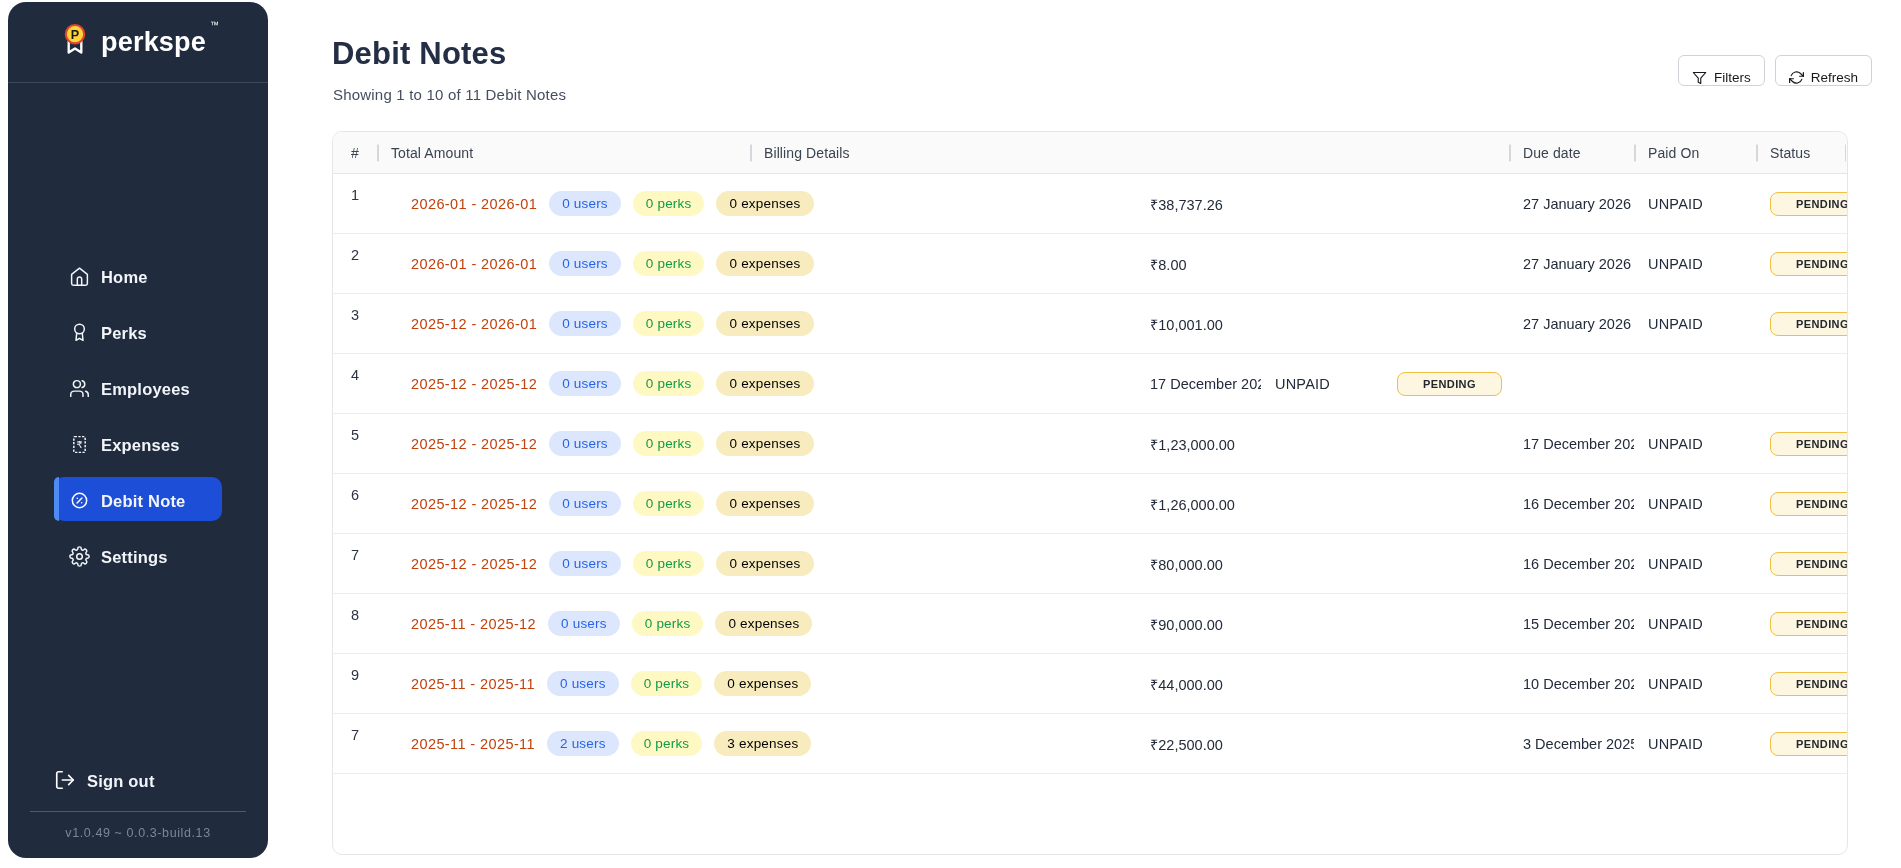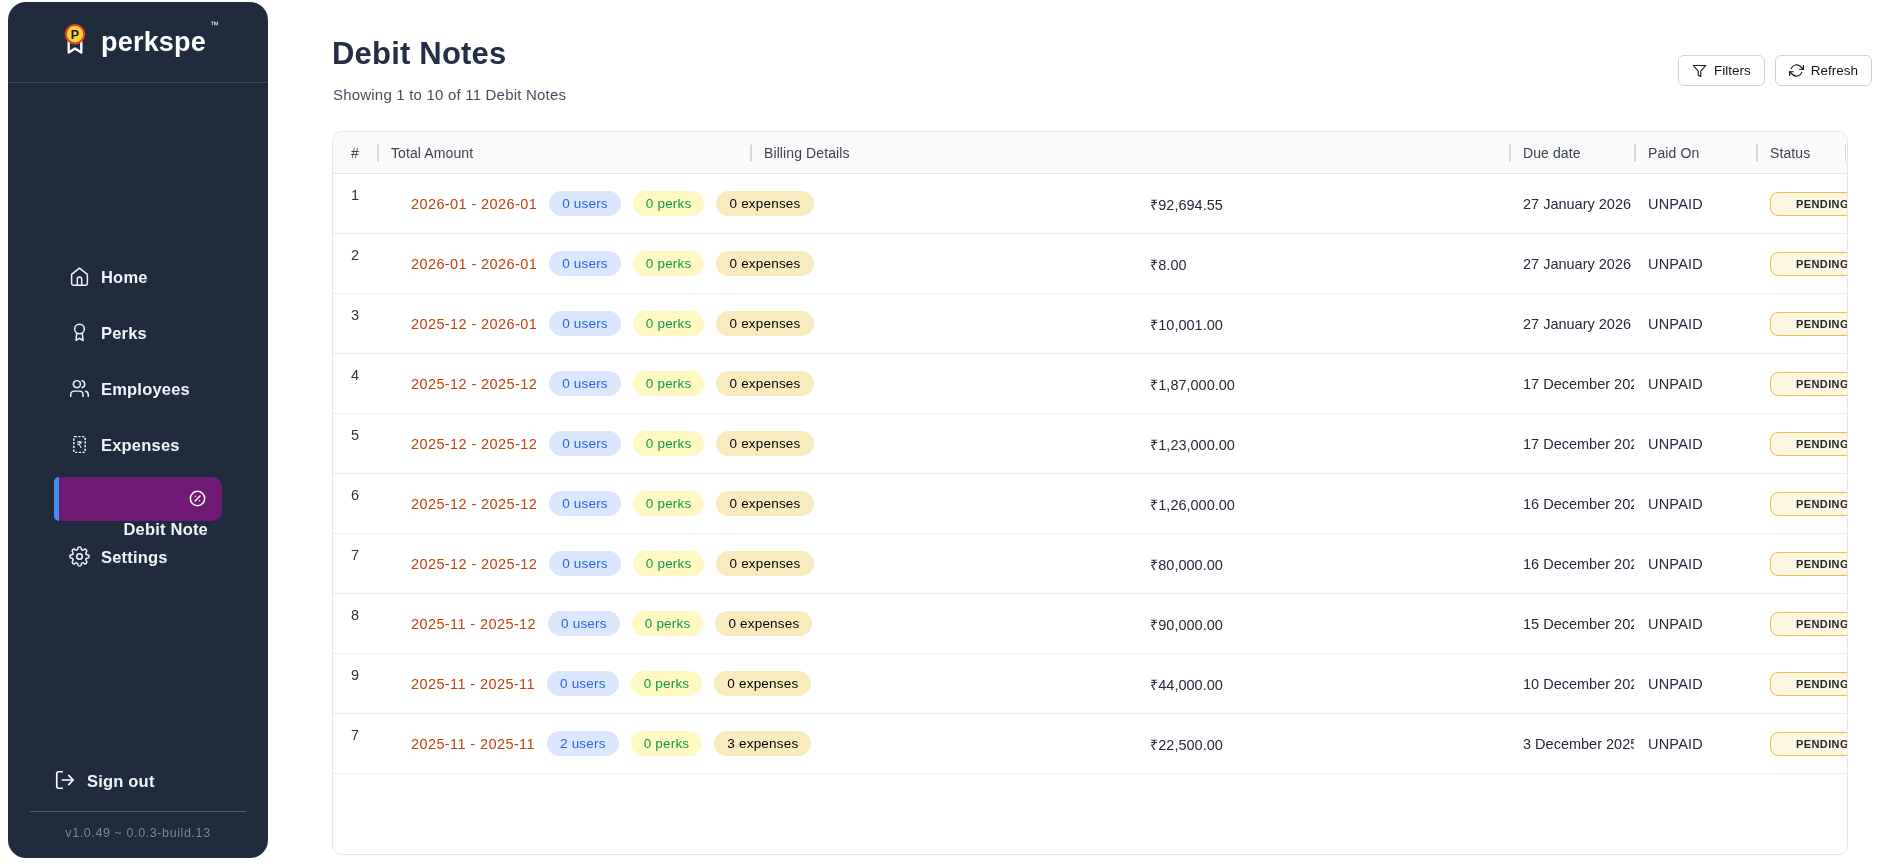--- a/index.html
+++ b/index.html
@@ -22,39 +22,39 @@
   }
   .logo-text { font-size:27px; font-weight:700; color:#ffffff; letter-spacing:0.2px; }
   .logo-tm { font-size:9px; color:#ffffff; align-self:flex-start; margin-top:18px; margin-left:-4px; }
   .side-divider { height:1px; background:rgba(255,255,255,0.14); width:100%; }
   .side-nav { padding:170px 46px 0 46px; display:flex; flex-direction:column; gap:12px; }
   .nav-item {
     position:relative; display:flex; align-items:flex-end; gap:11px;
     padding:10px 14px; border-radius:10px; cursor:pointer; height:44px;
   }
   .nav-item .nav-label { font-size:16.5px; font-weight:600; color:#f2f5f9; letter-spacing:0.2px; }
-  .nav-item.active { background:#701a75;flex-direction:column; }
+  .nav-item.active { background:#1d4ed8; }
   .nav-item.active::before {
     content:""; position:absolute; left:0; top:0; bottom:0; width:5px;
     background:#4d8bf5; border-radius:10px 0 0 10px;
   }
   .nav-icon { width:22px; height:22px; display:flex; align-items:center; justify-content:center; flex:0 0 auto; }
   .side-bottom { margin-top:auto; padding:0 20px 18px 20px; }
   .side-bottom .nav-item { padding:10px 26px; }
   .side-divider2 { height:1px; background:rgba(255,255,255,0.22); margin:10px 2px 0 2px; }
   .version {
     text-align:center; font-size:12.5px; color:#7c8698; letter-spacing:0.6px; margin-top:14px;
   }
 
   
   .page-title { position:absolute; left:332px; top:36px; font-size:31px; font-weight:700; color:#242e45; letter-spacing:0.2px; }
   .page-subtitle { position:absolute; left:333px; top:86px; font-size:15px; color:#454e5f; letter-spacing:0.2px; }
   .header-actions { position:absolute; top:55px; right:29px; display:flex; gap:10px; }
   .btn {
-    display:inline-flex; align-items:center; gap:7px; height:31px; padding:0 13px;
+    display:inline-flex; align-items:flex-end; gap:7px; height:31px; padding:0 13px;
     background:#ffffff; border:1px solid #cfd3d9; border-radius:6px;
     font-family:"Liberation Sans", sans-serif; font-size:13.5px; font-weight:500; color:#15181c;
     cursor:pointer;
   }
   .btn svg { display:block; }
 
   
   .table-card {
     position:absolute; left:332px; top:131px; width:1516px; height:724px;
     background:#ffffff; border:1px solid #e4e6ea; border-radius:10px; overflow:hidden;
@@ -227,21 +227,21 @@
   <div class="tbody">
 
     <div class="tr">
       <div class="td td-num col-num">1</div>
       <div class="td td-billing col-billing">
         <a class="period-link">2026-01 - 2026-01</a>
         <span class="pill pill-users">0 users</span>
         <span class="pill pill-perks">0 perks</span>
         <span class="pill pill-expenses">0 expenses</span>
       </div>
-      <div class="td col-amount">₹92,694.55</div>
+      <div class="td col-amount">₹38,737.26</div>
       <div class="td td-due col-due">27 January 2026</div>
       <div class="td td-paid col-paid">UNPAID</div>
       <div class="td col-status"><span class="status-pill">PENDING</span></div>
     </div>
 
     <div class="tr">
       <div class="td td-num col-num">2</div>
       <div class="td td-billing col-billing">
         <a class="period-link">2026-01 - 2026-01</a>
         <span class="pill pill-users">0 users</span>
@@ -269,21 +269,20 @@
     </div>
 
     <div class="tr">
       <div class="td td-num col-num">4</div>
       <div class="td td-billing col-billing">
         <a class="period-link">2025-12 - 2025-12</a>
         <span class="pill pill-users">0 users</span>
         <span class="pill pill-perks">0 perks</span>
         <span class="pill pill-expenses">0 expenses</span>
       </div>
-      <div class="td col-amount">₹1,87,000.00</div>
       <div class="td td-due col-due">17 December 2025</div>
       <div class="td td-paid col-paid">UNPAID</div>
       <div class="td col-status"><span class="status-pill">PENDING</span></div>
     </div>
 
     <div class="tr">
       <div class="td td-num col-num">5</div>
       <div class="td td-billing col-billing">
         <a class="period-link">2025-12 - 2025-12</a>
         <span class="pill pill-users">0 users</span>

